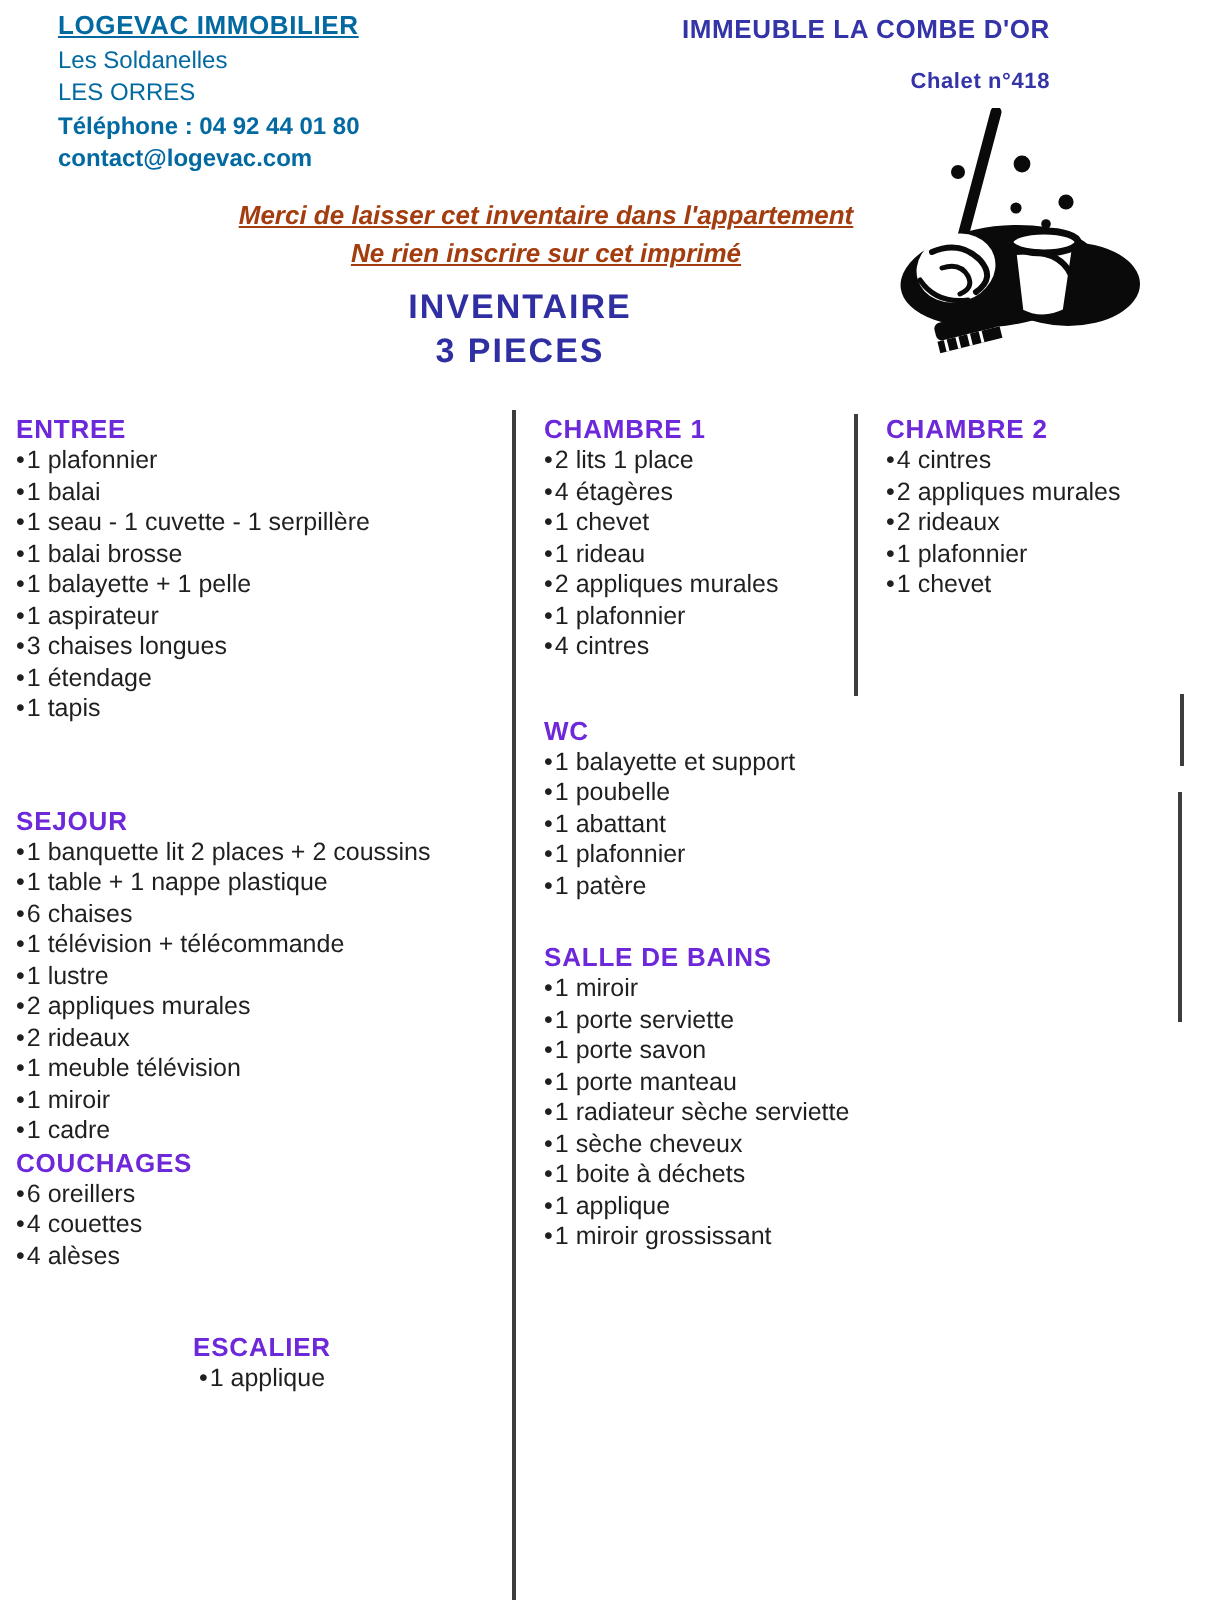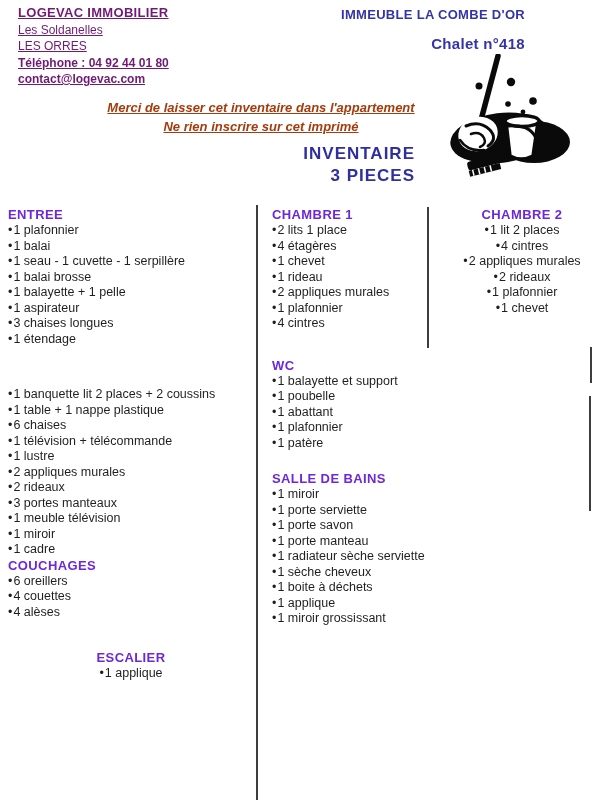--- a/index.html
+++ b/index.html
@@ -5,54 +5,54 @@
   html,body { margin:0; padding:0; }
   body {
     width:606px; height:800px;
     background:#ffffff;
     font-family:"Liberation Sans", sans-serif;
     color:#1f1f1f;
     position:relative;
     overflow:hidden;
   }
   .company {
-    position:absolute; left:18px; top:5px;
-    color:#701a75; font-size:12px; line-height:16.5px;text-decoration:underline;
+    position:absolute; left:29px; top:5px;
+    color:#0369a1; font-size:12px; line-height:16.5px;
   }
   .company .name {
     font-weight:bold; font-size:13px;
     text-decoration:underline;
     letter-spacing:0.3px;
   }
   .company .bold { font-weight:bold; }
   .building {
     position:absolute; left:300px; top:7px; width:225px;
     text-align:right; color:#3434a8;
     font-weight:bold; font-size:13px; letter-spacing:0.3px;
   }
-  .building .unit { margin-top:13px; font-size:15px; }
+  .building .unit { margin-top:13px; font-size:11px; }
   .notice {
-    position:absolute; left:96px; top:98px; width:330px;
+    position:absolute; left:108px; top:98px; width:330px;
     text-align:center;
     color:#a33c0e;
     font-style:italic; font-weight:bold;
     font-size:13px; line-height:19px;
   }
   .notice .u { text-decoration:underline; }
   .doc-title {
     position:absolute; left:105px; top:143px; width:310px;
-    text-align:right;
+    text-align:center;
     color:#2f2fa2; font-weight:bold;
     font-size:17px; line-height:22px; letter-spacing:1px;
   }
   .clipart { position:absolute; left:438px; top:54px; }
   .col { position:absolute; top:207px; }
   .col1 { left:8px;   width:246px; }
   .col2 { left:272px; width:170px; }
-  .col3 { left:443px; width:158px;text-align:center; }
+  .col3 { left:443px; width:158px; }
   h3.sec {
     margin:0; color:#6d28d9;
     font-size:13px; line-height:16px;
     font-weight:bold; letter-spacing:0.4px;
   }
   ul.items {
     margin:0; padding:0; list-style:none;
     font-size:12.5px; line-height:15.5px;
     white-space:nowrap;
   }
@@ -139,32 +139,33 @@
     <h3 class="sec">ENTREE</h3>
     <ul class="items">
         <li><span class="blt">•</span>1 plafonnier</li>
         <li><span class="blt">•</span>1 balai</li>
         <li><span class="blt">•</span>1 seau - 1 cuvette - 1 serpillère</li>
         <li><span class="blt">•</span>1 balai brosse</li>
         <li><span class="blt">•</span>1 balayette + 1 pelle</li>
         <li><span class="blt">•</span>1 aspirateur</li>
         <li><span class="blt">•</span>3 chaises longues</li>
         <li><span class="blt">•</span>1 étendage</li>
+        <li><span class="blt">•</span>1 tapis</li>
       </ul>
   </section>
   <section class="m40">
+    <h3 class="sec">SEJOUR</h3>
     <ul class="items">
         <li><span class="blt">•</span>1 banquette lit 2 places + 2 coussins</li>
         <li><span class="blt">•</span>1 table + 1 nappe plastique</li>
         <li><span class="blt">•</span>6 chaises</li>
         <li><span class="blt">•</span>1 télévision + télécommande</li>
         <li><span class="blt">•</span>1 lustre</li>
         <li><span class="blt">•</span>2 appliques murales</li>
         <li><span class="blt">•</span>2 rideaux</li>
-        <li><span class="blt">•</span>3 portes manteaux</li>
         <li><span class="blt">•</span>1 meuble télévision</li>
         <li><span class="blt">•</span>1 miroir</li>
         <li><span class="blt">•</span>1 cadre</li>
       </ul>
   </section>
   <section class="m66">
     <h3 class="sec">COUCHAGES</h3>
     <ul class="items">
         <li><span class="blt">•</span>6 oreillers</li>
         <li><span class="blt">•</span>4 couettes</li>
@@ -215,21 +216,20 @@
         <li><span class="blt">•</span>1 applique</li>
         <li><span class="blt">•</span>1 miroir grossissant</li>
       </ul>
   </section>
 </div>
 
 <div class="col col3">
   <section>
     <h3 class="sec">CHAMBRE 2</h3>
     <ul class="items">
-        <li><span class="blt">•</span>1 lit 2 places</li>
         <li><span class="blt">•</span>4 cintres</li>
         <li><span class="blt">•</span>2 appliques murales</li>
         <li><span class="blt">•</span>2 rideaux</li>
         <li><span class="blt">•</span>1 plafonnier</li>
         <li><span class="blt">•</span>1 chevet</li>
       </ul>
   </section>
 </div>
 
 </body></html>

